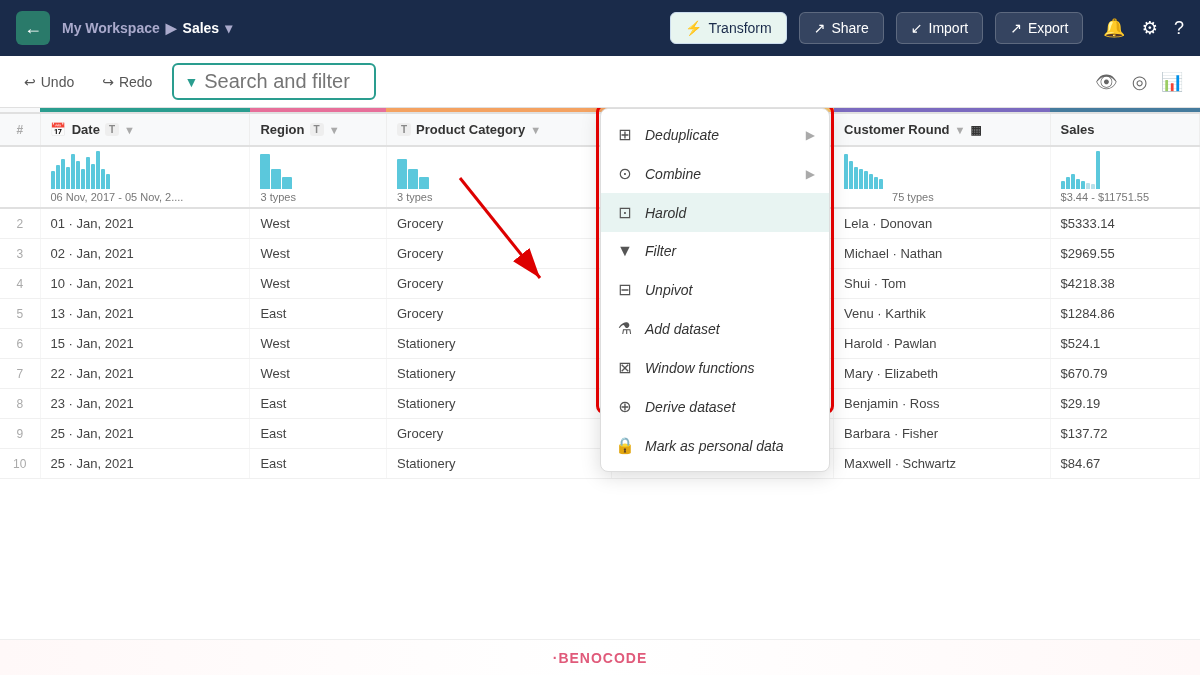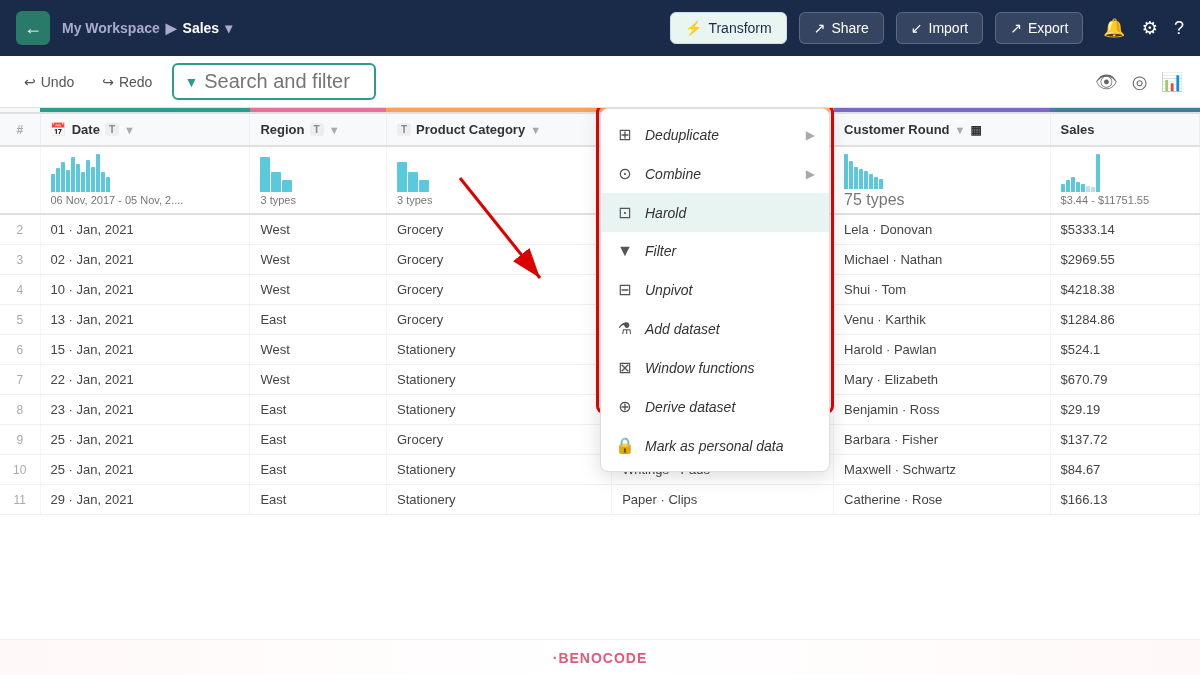--- a/index.html
+++ b/index.html
@@ -358,21 +358,21 @@
           <div class="mini-chart">
             <div class="mini-bar" style="height:35px;"></div>
             <div class="mini-bar" style="height:28px;"></div>
             <div class="mini-bar" style="height:22px;"></div>
             <div class="mini-bar" style="height:20px;"></div>
             <div class="mini-bar" style="height:18px;"></div>
             <div class="mini-bar" style="height:15px;"></div>
             <div class="mini-bar" style="height:12px;"></div>
             <div class="mini-bar" style="height:10px;"></div>
           </div>
-          <div style="font-size:16px; color:#777; margin-top:2px;">75 types</div>
+          <div style="font-size:11px; color:#777; margin-top:2px;margin-left:48px;">75 types</div>
         </td>
         <td class="chart-cell">
           <div class="mini-chart">
             <div class="mini-bar" style="height:8px;"></div>
             <div class="mini-bar" style="height:12px;"></div>
             <div class="mini-bar" style="height:15px;"></div>
             <div class="mini-bar" style="height:10px;"></div>
             <div class="mini-bar" style="height:8px;"></div>
             <div class="mini-bar" style="height:6px; background:#b8e0ea;"></div>
             <div class="mini-bar" style="height:5px; background:#b8e0ea;"></div>
@@ -457,29 +457,20 @@
     </tr>
         <tr>
       <td class="row-num">10</td>
       <td>25 · Jan, 2021</td>
       <td>East</td>
       <td>Stationery</td>
       <td>Writings · Pads</td>
       <td>Maxwell · Schwartz</td>
       <td>$84.67</td>
     </tr>
-        <tr>
-      <td class="row-num">11</td>
-      <td>29 · Jan, 2021</td>
-      <td>East</td>
-      <td>Stationery</td>
-      <td>Paper · Clips</td>
-      <td>Catherine · Rose</td>
-      <td>$166.13</td>
-    </tr>
       </tbody>
   </table>
 
   <div class="dropdown-overlay">
 
     <div class="red-border-box"></div>
 
     <svg style="position:absolute; top:50px; left:380px; width:260px; height:160px; pointer-events:none;">
       <defs>
         <marker id="arrowhead" markerWidth="10" markerHeight="7" refX="10" refY="3.5" orient="auto">

